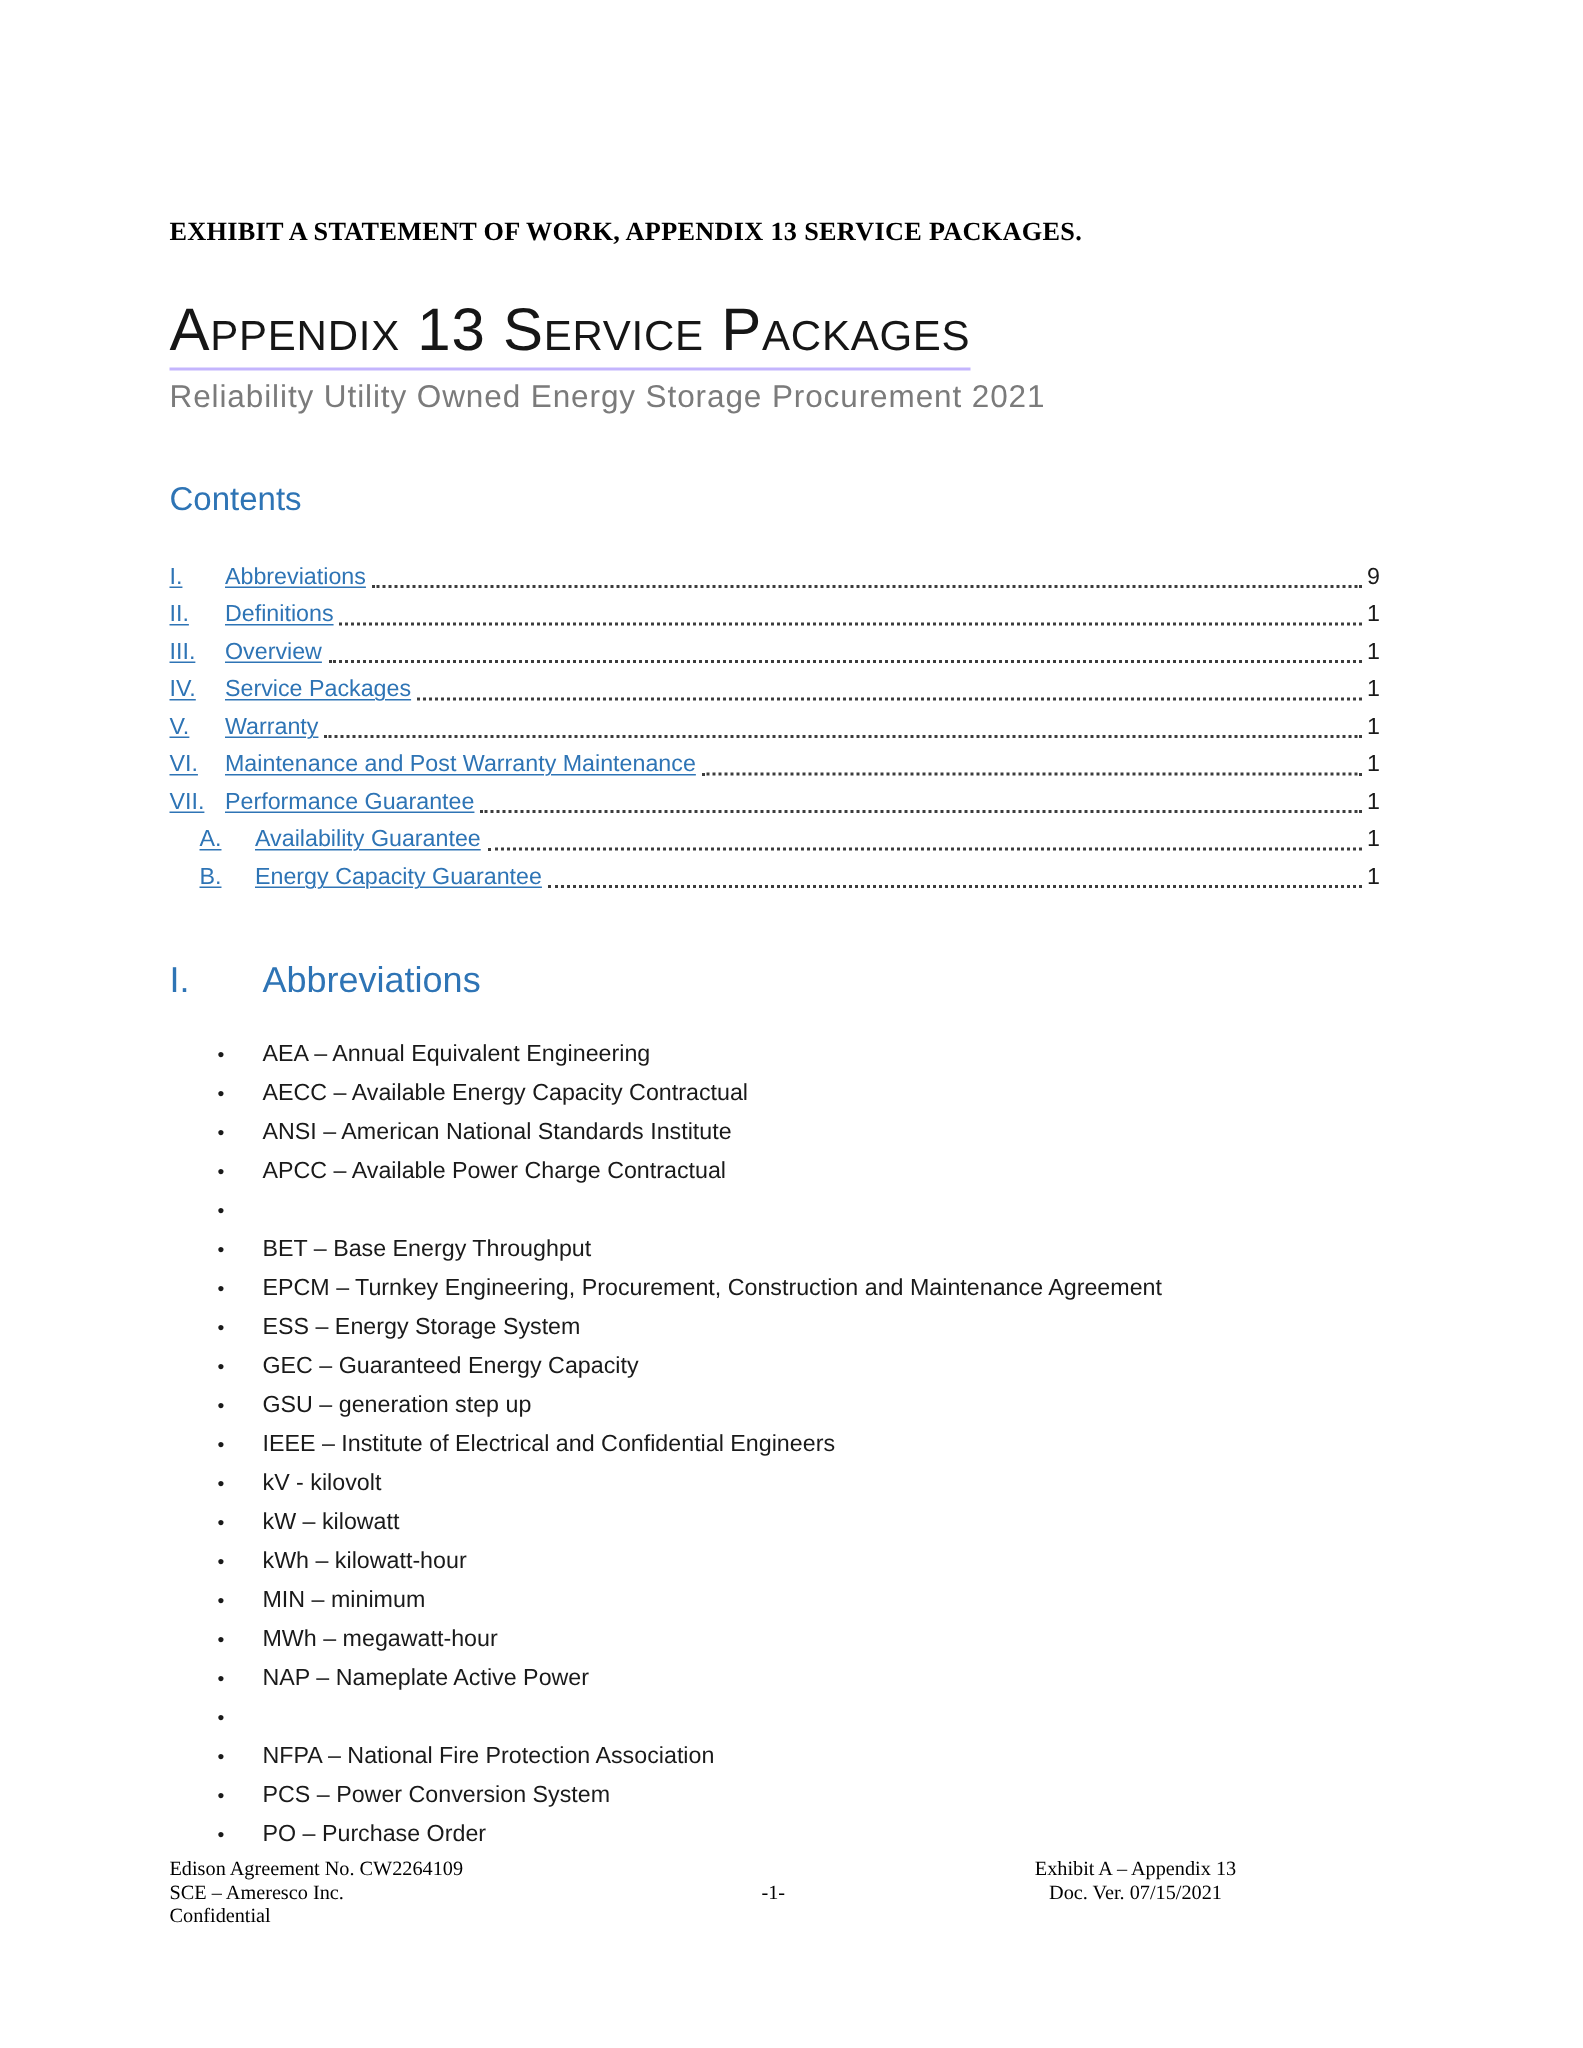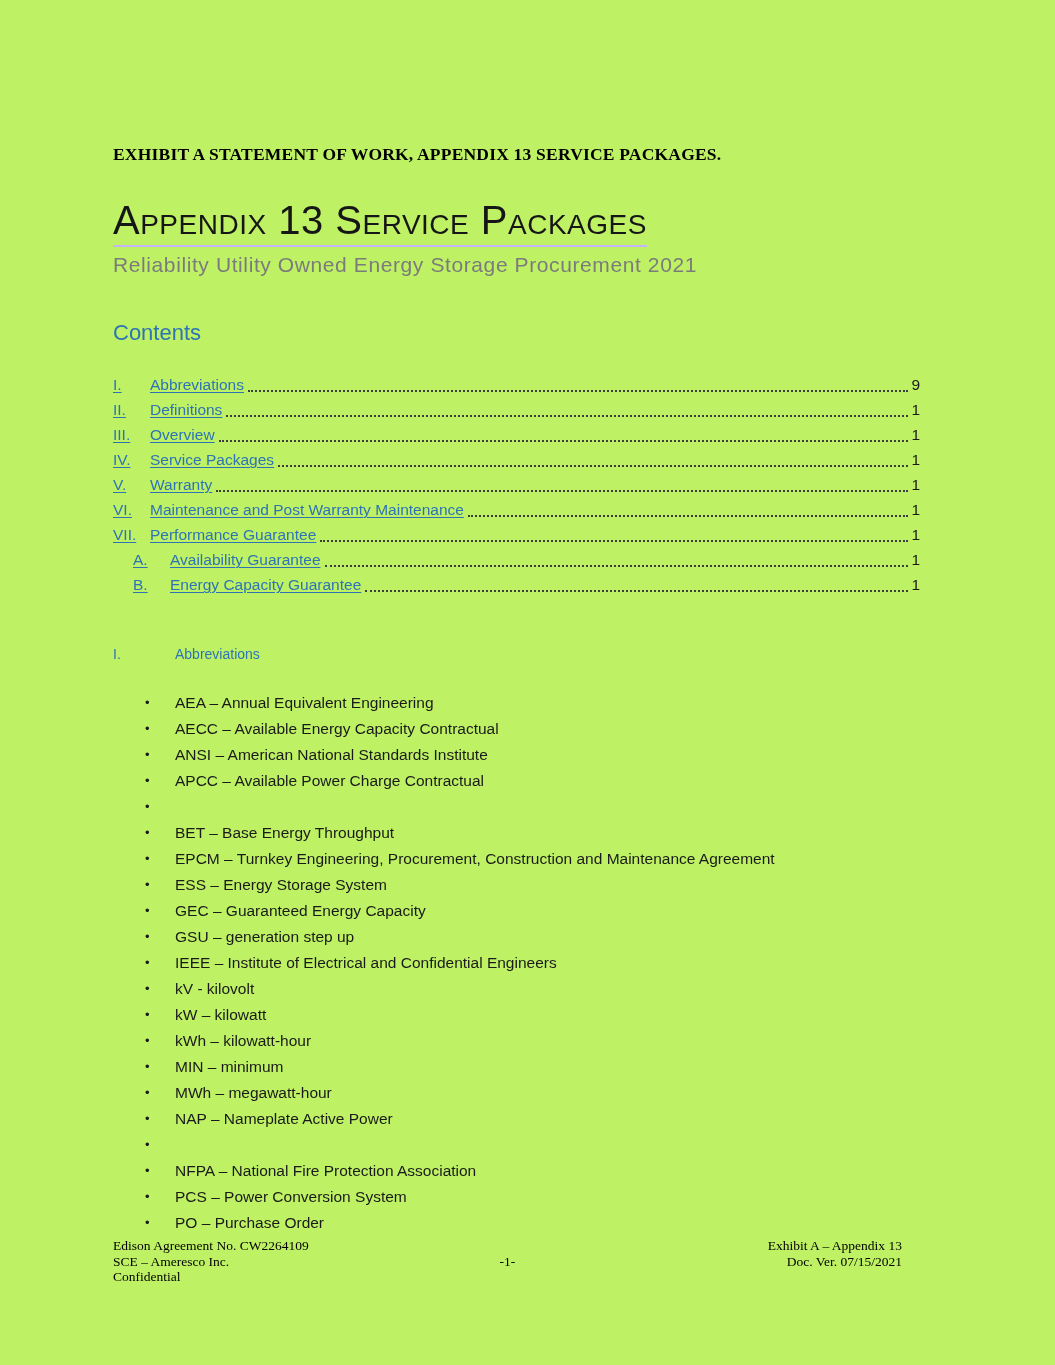--- a/index.html
+++ b/index.html
@@ -1,21 +1,21 @@
 <!DOCTYPE html>
 <html><head>
 <meta charset="utf-8">
 <style>
   html, body { margin: 0; padding: 0; background: #e8e8e8; }
   .page {
     position: relative;
     width: 1055px;
     height: 1365px;
     margin: 0 auto;
-    background: #bef264;
+    background: #ffffff;
     box-sizing: border-box;
     padding: 143px 135px 0 113px;
     font-family: "Liberation Sans", "DejaVu Sans", sans-serif;
     color: #1a1a1a;
     overflow: hidden;
   }
 
   .exhibit-heading {
     font-family: "Liberation Serif", "DejaVu Serif", serif;
     font-weight: 700;
@@ -75,21 +75,21 @@
     flex: 1;
     border-bottom: 2px dotted #3c3c3c;
     margin: 0 3px 5px 4px;
     min-width: 20px;
   }
   .toc-page { flex: none; color: #1a1a1a; }
 
   .section-heading {
     margin-top: 44px;
     color: #2E74B5;
-    font-size: 14px;
+    font-size: 24px;
     font-weight: 400;
     line-height: 26px;
   }
   .sec-num { display: inline-block; width: 62px; }
 
   .bullets { list-style: none; margin: 23px 0 0 0; padding: 0; }
   .bullet-item {
     display: flex;
     font-size: 15.5px;
     line-height: 26px;
@@ -98,31 +98,31 @@
   .bullet-dot {
     flex: none;
     margin-left: 32px;
     width: 30px;
     font-size: 13px;
   }
 
   .footer {
     position: absolute;
     left: 113px;
-    right: 153px;
+    right: 137px;
     top: 1238px;
     display: flex;
     font-family: "Liberation Serif", "DejaVu Serif", serif;
     font-size: 13.5px;
     line-height: 15.5px;
     color: #000000;
   }
   .f-left  { flex: 1.2; }
   .f-center{ flex: 0.6; text-align: center; padding-top: 15.5px; }
-  .f-right { flex: 1.2; text-align: right; }
+  .f-right { flex: 1.2; text-align: center; }
 </style>
 </head>
 <body>
 
 <div class="page">
 
   <div class="exhibit-heading">EXHIBIT A STATEMENT OF WORK, APPENDIX 13 SERVICE PACKAGES.</div>
 
   <div>
     <h1 class="doc-title">Appendix 13 Service Packages</h1>

